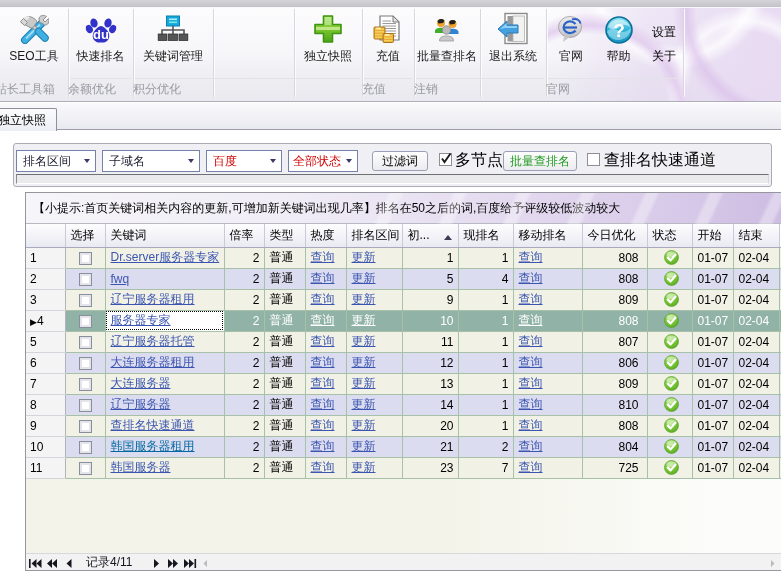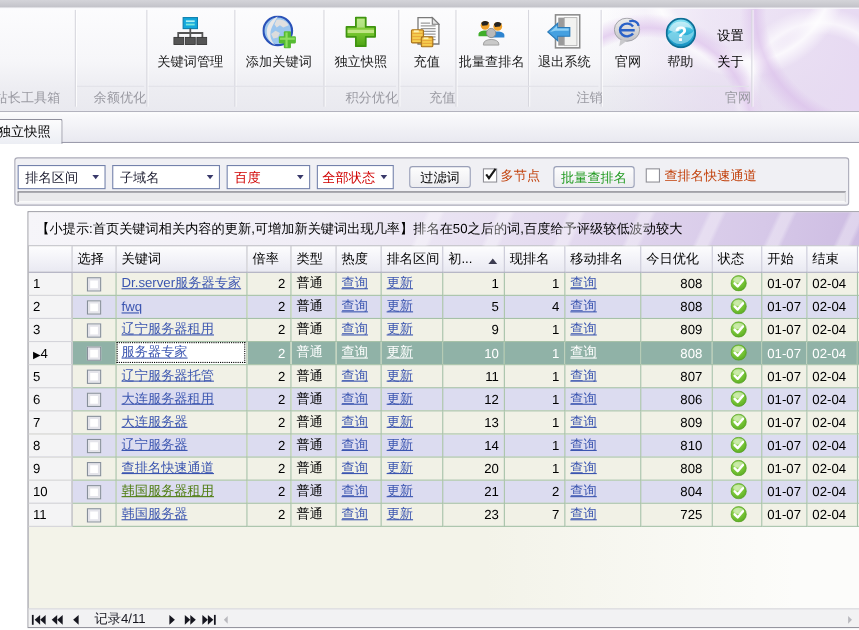--- a/index.html
+++ b/index.html
@@ -14,41 +14,41 @@
 #ribbon .purple2{position:absolute;right:0;top:0;width:235px;height:102px;
 background:
 radial-gradient(circle 130px at 18% 118%,rgba(226,200,238,0) 86px,rgba(222,196,236,.75) 95px,rgba(226,200,238,0) 108px),
 radial-gradient(circle 150px at 105% 10%,rgba(222,196,236,0) 96px,rgba(218,190,234,.65) 106px,rgba(222,196,236,0) 120px),
 radial-gradient(circle 110px at 55% -25%,rgba(255,255,255,0) 70px,rgba(255,255,255,.8) 82px,rgba(255,255,255,0) 96px),
 radial-gradient(circle 90px at 85% 85%,rgba(255,255,255,0) 55px,rgba(255,255,255,.7) 66px,rgba(255,255,255,0) 80px);}
 .rbtn{position:absolute;top:0;height:78px;text-align:center;color:#1a1a1a}
 .rbtn .ic{position:absolute;top:12px;left:50%;transform:translateX(-50%)}
 .rbtn .lb{position:absolute;left:0;top:48px;width:100%;text-align:center;font-size:12px}
 .gsep{position:absolute;top:9px;height:88px;width:1px;background:#d7d7de;box-shadow:1px 0 0 rgba(255,255,255,.8)}
-.glab{position:absolute;top:81px;height:16px;font-size:12px;color:#9a9aa2;text-align:right;white-space:nowrap}
+.glab{position:absolute;top:81px;height:16px;font-size:12px;color:#9a9aa2;text-align:left;white-space:nowrap}
 .gline{position:absolute;top:78px;height:1px;background:#e2e2e8}
 #ribbon .botline{position:absolute;left:0;top:101px;width:781px;height:1px;background:#adadb9}
 #topbar{position:absolute;left:0;top:0;width:781px;height:8px;
 background:linear-gradient(to bottom,#d4d4d9,#c2c2c8);border-bottom:1px solid #f8f8fa}
 
 #tabstrip{position:absolute;left:0;top:102px;width:781px;height:28px;
 background:linear-gradient(to bottom,#fafafc,#e9e9f0);border-top:1px solid #fff;border-bottom:1px solid #9c9cac}
 #tab1{position:absolute;left:-9px;top:5px;width:66px;height:23px;background:linear-gradient(to bottom,#fcfcfd,#eceef4);
 border:1px solid #8f8f9c;border-bottom:none;border-radius:2px 2px 0 0;line-height:22px;text-align:left;padding-left:6px;overflow:hidden}
 
 #fpanel{position:absolute;left:13px;top:143px;width:759px;height:44px;background:#f0f0f4;
 border:1px solid #ababb8;border-radius:3px}
 .dd{position:absolute;top:6px;height:22px;background:#fff;border:1px solid #7381ab;color:#1a1a2e;
 line-height:20px;padding-left:6px}
 .dd .ar{position:absolute;right:5px;top:8px;width:0;height:0;border-left:3.5px solid transparent;
 border-right:3.5px solid transparent;border-top:4.5px solid #39396a}
 .btn{position:absolute;top:7px;height:20px;background:linear-gradient(to bottom,#fdfdfd,#ececf0);
 border:1px solid #9aa0b8;border-radius:3px;text-align:center;line-height:18px}
 .cbx{position:absolute;top:9px;width:13px;height:13px;background:#fff;border:1px solid #8e8e96}
-.cblab{position:absolute;top:9px;font-size:12px;line-height:14px;color:#c2410c}
+.cblab{position:absolute;top:9px;font-size:16px;line-height:14px;color:#000000}
 #inset{position:absolute;left:2px;top:30px;width:753px;height:10px;background:#eaeaec;
 border-top:1px solid #6f6f78;border-left:1px solid #8a8a92;border-right:1px solid #d8d8dc;border-bottom:1px solid #fff}
 
 #grid{position:absolute;left:25px;top:192px;width:759px;height:379px;border:1px solid #96969f;
 background:linear-gradient(to right,#f3f3e9 55%,#fcfcfa 92%)}
 #tipbar{position:absolute;left:0;top:0;width:757px;height:31px;
 background:linear-gradient(97deg,#f6f5f9 0%,#f0edf6 35%,#e3d9ef 65%,#d6c8e8 88%,#cdbce2 100%);
 border-bottom:1px solid #b9b9c4;line-height:30px;padding-left:7px;color:#000}
 #tipbar .sw{position:absolute;right:0;top:0;width:420px;height:31px;
 background:repeating-linear-gradient(115deg,rgba(255,255,255,0) 0 22px,rgba(255,255,255,.35) 26px 34px,rgba(255,255,255,0) 38px 58px)}
@@ -85,50 +85,62 @@
     <div class="gsep" style="left:683px"></div>
  <div class="gline" style="left:70px;width:61px"></div>
     <div class="gline" style="left:135px;width:225px"></div>
     <div class="gline" style="left:364px;width:48px"></div>
     <div class="gline" style="left:416px;width:128px"></div>
     <div class="gline" style="left:548px;width:133px"></div>
  <div class="glab" style="left:-5px;width:73px;text-align:left">站长工具箱</div>
     <div class="glab" style="left:68px;width:65px">余额优化</div>
     <div class="glab" style="left:133px;width:229px">积分优化</div>
     <div class="glab" style="left:362px;width:52px">充值</div>
-    <div class="glab" style="left:432px;width:116px">注销</div>
+    <div class="glab" style="left:414px;width:116px">注销</div>
     <div class="glab" style="left:546px;width:137px">官网</div>
+ <div class="rbtn" style="left:2px;width:64px">
+      <span class="ic" style="top:14px"><svg width="30" height="30" viewBox="0 0 30 30">
+          <path d="M22 10 L6 26" stroke="#1d7fb0" stroke-width="8" stroke-linecap="round"></path>
+          <path d="M22 10 L6 26" stroke="#3fb0e4" stroke-width="6" stroke-linecap="round"></path>
+          <path d="M21 10.5 L7 24.5" stroke="#9adcf5" stroke-width="2"></path>
+          <path d="M12 10 L23 21" stroke="#9a9a9a" stroke-width="4"></path>
+          <path d="M12 10 L23 21" stroke="#cfcfcf" stroke-width="2"></path>
+          <path d="M19.5 17.5 L26 24" stroke="#1d7fb0" stroke-width="7.5" stroke-linecap="round"></path>
+          <path d="M19.5 17.5 L26 24" stroke="#3fb0e4" stroke-width="5.5" stroke-linecap="round"></path>
+          <path d="M2 8.5 L6 4.5 C8 2.5 11 2 13.5 3.5 L16.5 5.5 C18 6.5 18 8 17 9.5 L14.5 13 C13.5 14.2 12 14.3 11 13.5 Z" fill="#c9c9c9" stroke="#8e8e8e" stroke-width="1"></path>
+          <path d="M3.5 4 C5.5 2 8.5 1.5 11 3 L8 6.5 Z" fill="#e8e8e8"></path>
+          <path d="M1.5 7.5 L5.5 11.5 L8.5 8.5 L4.5 4.5 Z" fill="#d9d9d9" stroke="#8e8e8e" stroke-width="1"></path>
+          <path d="M20 4 C21 1.5 25 0.5 27.5 2.5 L24 6 L26 8 L29.5 4.5 C31 7.5 29 11.5 25.5 11 L23 9 L20.5 8.5 Z" fill="#cfcfcf" stroke="#8e8e8e" stroke-width="1"></path>
+        </svg></span>
+      <span class="lb">SEO工具</span>
+    </div>
+    <div class="rbtn" style="left:68px;width:65px">
+      <span class="ic" style="top:13px"><svg width="31" height="33" viewBox="0 0 31 33">
+          <g fill="#3332c8">
+            <ellipse cx="8.5" cy="10" rx="3.6" ry="4.6" transform="rotate(-15 8.5 10)"></ellipse>
+            <ellipse cx="22.5" cy="10" rx="3.6" ry="4.6" transform="rotate(15 22.5 10)"></ellipse>
+            <ellipse cx="3.8" cy="16" rx="3.3" ry="4.2" transform="rotate(-30 3.8 16)"></ellipse>
+            <ellipse cx="27.2" cy="16" rx="3.3" ry="4.2" transform="rotate(30 27.2 16)"></ellipse>
+            <path d="M15.5 13 C18 13 20.5 15.5 22.5 18.5 C24.5 21.5 24 25.5 22 27.5 C19.5 30 17.5 29.5 15.5 29.5 C13.5 29.5 11.5 30 9 27.5 C7 25.5 6.5 21.5 8.5 18.5 C10.5 15.5 13 13 15.5 13 Z"></path>
+          </g>
+          <text x="15.5" y="26" font-size="13" font-weight="bold" fill="#fff" text-anchor="middle" font-family="Liberation Sans">du</text>
+        </svg></span>
+      <span class="lb">快速排名</span>
+    </div>
     <div class="rbtn" style="left:133px;width:80px">
       <span class="ic" style="top:15px"><svg width="31" height="26" viewBox="0 0 31 26">
           <rect x="9" y="1" width="13" height="10" fill="#14a8dc" stroke="#0c7fae" stroke-width="1"></rect>
           <rect x="11.5" y="3.5" width="8" height="1.6" fill="#aef0f2"></rect>
           <rect x="11.5" y="6.5" width="8" height="1.6" fill="#7ae8de"></rect>
           <path d="M15.5 11 V15 M4.5 19 V15 H26.5 V19 M15.5 15 V19" stroke="#555" stroke-width="1.6" fill="none"></path>
           <rect x="0.5" y="19" width="9" height="6.5" fill="#555" stroke="#333" stroke-width="0.8"></rect>
           <rect x="11" y="19" width="9" height="6.5" fill="#555" stroke="#333" stroke-width="0.8"></rect>
           <rect x="21.5" y="19" width="9" height="6.5" fill="#555" stroke="#333" stroke-width="0.8"></rect>
         </svg></span>
       <span class="lb">关键词管理</span>
-    </div>
-    <div class="rbtn" style="left:213px;width:81px">
-      <span class="ic" style="top:14px"><svg width="31" height="30" viewBox="0 0 31 30">
-          <circle cx="14" cy="14" r="13" fill="#9cc6ee" stroke="#2a52b8" stroke-width="2"></circle>
-          <path d="M14 1 C8 4 4 9 4 15 C4 20 7 25 12 27 C7 23 6 16 9 10 C11 6 13 3 14 1 Z" fill="#e8e8e8"></path>
-          <path d="M13 4 C17 3 22 5 24 9 L19 11 L16 9 L13 11 L11 8 Z" fill="#e0e0e0"></path>
-          <path d="M8 17 L12 14 L16 16 L14 20 L10 21 Z" fill="#dcdcdc"></path>
-          <g fill="#55bb33">
-            <rect x="19.5" y="14.5" width="6.5" height="15.5" rx="1"></rect>
-            <rect x="15" y="19" width="15.5" height="6.5" rx="1"></rect>
-          </g>
-          <g fill="#8ede60">
-            <rect x="21" y="15.5" width="2" height="13.5"></rect>
-            <rect x="16" y="20.2" width="13.5" height="2"></rect>
-          </g>
-        </svg></span>
-      <span class="lb">添加关键词</span>
     </div>
     <div class="rbtn" style="left:294px;width:68px">
       <span class="ic" style="top:14px"><svg width="30" height="30" viewBox="0 0 30 30">
           <path d="M10.5 2 H19.5 V10.5 H28 V19.5 H19.5 V28 H10.5 V19.5 H2 V10.5 H10.5 Z" fill="url(#pg)" stroke="#3f9410" stroke-width="1.6" stroke-linejoin="round"></path>
           <path d="M11.5 3 H18.5 V11 H16 H11.5 Z" fill="rgba(255,255,255,0.35)"></path>
           <rect x="3" y="13" width="24" height="3" fill="#c6e88e" opacity="0.9"></rect>
           <defs>
             <linearGradient id="pg" x1="0" y1="0" x2="0" y2="1">
               <stop offset="0" stop-color="#9ade4e"></stop>
               <stop offset="0.5" stop-color="#7ac832"></stop>
@@ -476,21 +488,21 @@
               <ellipse cx="7.5" cy="4.4" rx="5" ry="2.8" fill="rgba(255,255,255,0.45)"></ellipse>
               <path d="M3.8 7.6 L6.6 10.4 L11.4 4.8" stroke="#fff" stroke-width="2.2" fill="none" stroke-linecap="round" stroke-linejoin="round"></path>
             </svg></td>
           <td class="l">01-07</td>
           <td class="l">02-04</td>
           <td class="fil"></td>
         </tr>
 <tr style="background:#dcdcf0;color:#000">
           <td class="rn">10</td>
           <td class="cc"><span style="display:inline-block;width:13px;height:13px;background:#ffffff;border:1px solid #878f9a;box-shadow:inset 0 0 0 2px #e4e4ea;vertical-align:middle"></span></td>
-          <td class="kw"><a style="color:#4d7c0f">韩国服务器租用</a></td>
+          <td class="kw"><a style="color:#0369a1">韩国服务器租用</a></td>
           <td class="r">2</td>
           <td class="l">普通</td>
           <td class="l"><a style="color:#3b55b0">查询</a></td>
           <td class="l"><a style="color:#3b55b0">更新</a></td>
           <td class="r">21</td>
           <td class="r">2</td>
           <td class="l"><a style="color:#3b55b0">查询</a></td>
           <td class="r" style="padding-right:8px">804</td>
           <td class="c" style="padding-left:4px"><svg width="15" height="15" viewBox="0 0 15 15" style="vertical-align:middle">
               <circle cx="7.5" cy="7.5" r="7" fill="url(#gG)" stroke="#4e9a1f" stroke-width="0.6"></circle>

